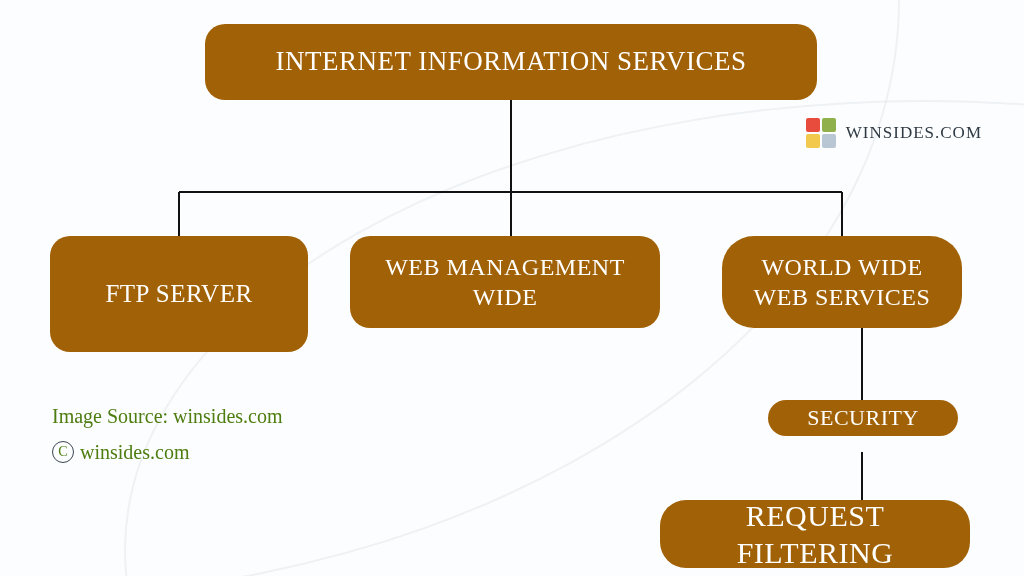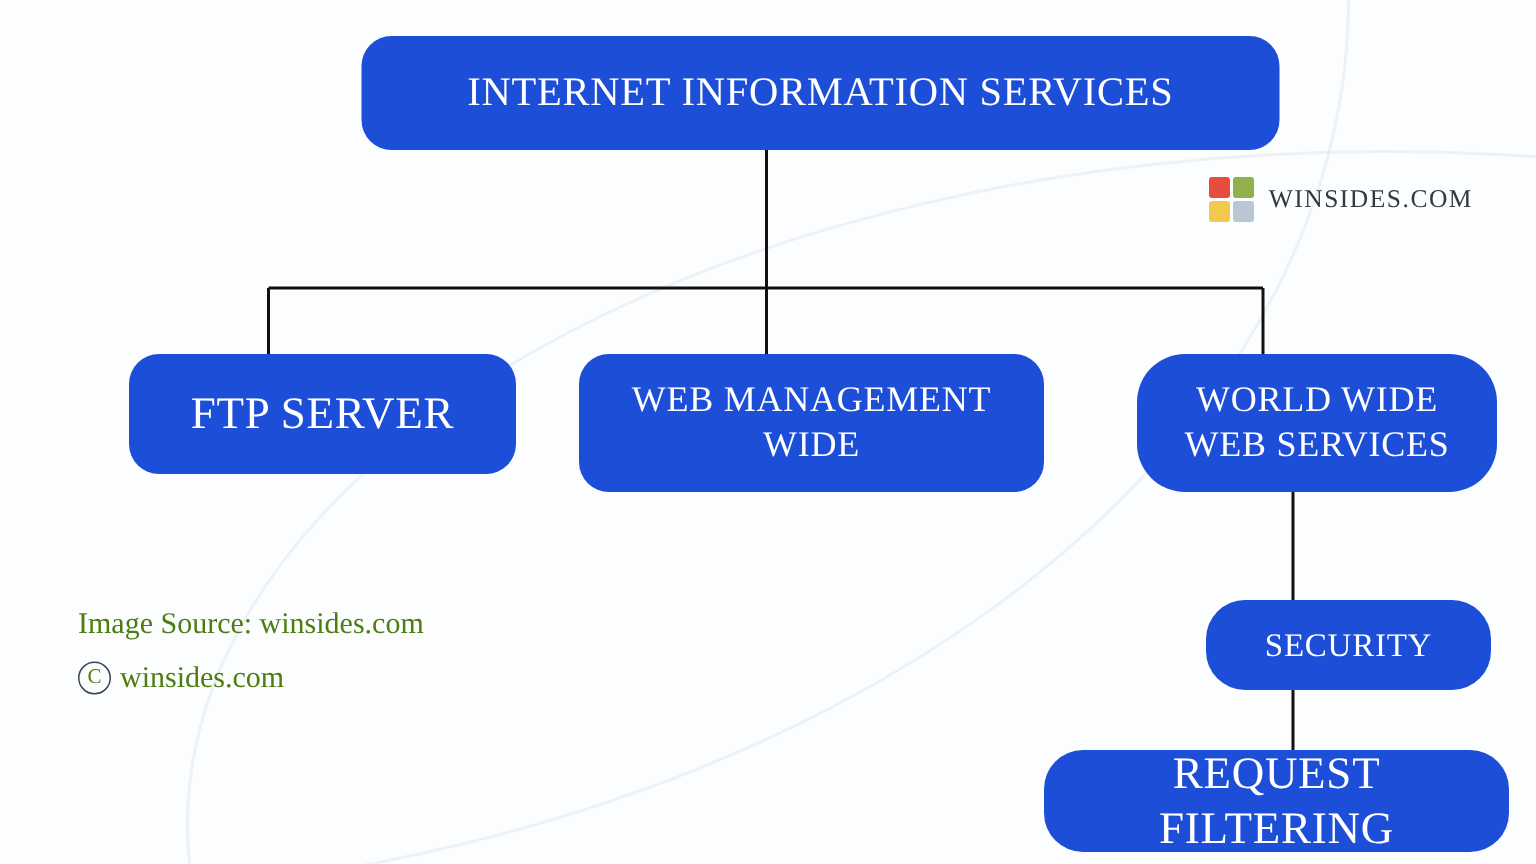--- a/index.html
+++ b/index.html
@@ -19,54 +19,53 @@
   .bg-curve.c1 { width: 1800px; height: 1200px; left: -900px; top: -600px; }
   .bg-curve.c2 { width: 1600px; height: 900px; right: -700px; top: 100px; }
 
   .stage {
     position: absolute;
     left: 0; top: 0; width: 1024px; height: 576px;
   }
 
   .node {
     position: absolute;
-    background: #1d4ed8;
+    background: #a16207;
     color: #ffffff;
     text-align: center;
     display: flex;
     align-items: center;
     justify-content: center;
     padding: 14px 20px;
     letter-spacing: 0.5px;
-    margin-left: 36px;
   }
   .node .label { line-height: 1.25; }
 
   .node.root {
     left: 205px; top: 24px; width: 612px; height: 76px;
     border-radius: 20px;
     font-size: 27px;
   }
   .node.ftp {
-    left: 50px; top: 236px; width: 258px; height: 80px;
+    left: 50px; top: 236px; width: 258px; height: 116px;
     border-radius: 20px;
-    font-size: 30px;
+    font-size: 25px;
   }
   .node.wmt {
     left: 350px; top: 236px; width: 310px; height: 92px;
     border-radius: 20px;
     font-size: 24px;
   }
   .node.www {
     left: 722px; top: 236px; width: 240px; height: 92px;
     border-radius: 32px;
     font-size: 24px;
   }
   .node.security {
-    left: 768px; top: 400px; width: 190px; height: 60px;
+    left: 768px; top: 400px; width: 190px; height: 36px;
     border-radius: 26px;
     font-size: 22px;
   }
   .node.reqfilt {
     left: 660px; top: 500px; width: 310px; height: 68px;
     border-radius: 26px;
     font-size: 30px;
   }
 
   svg.connectors {

